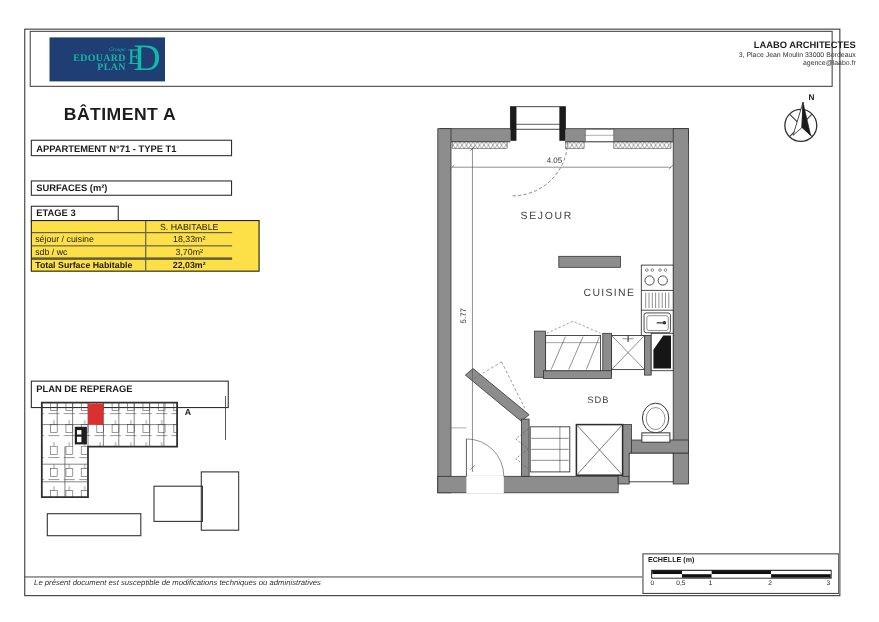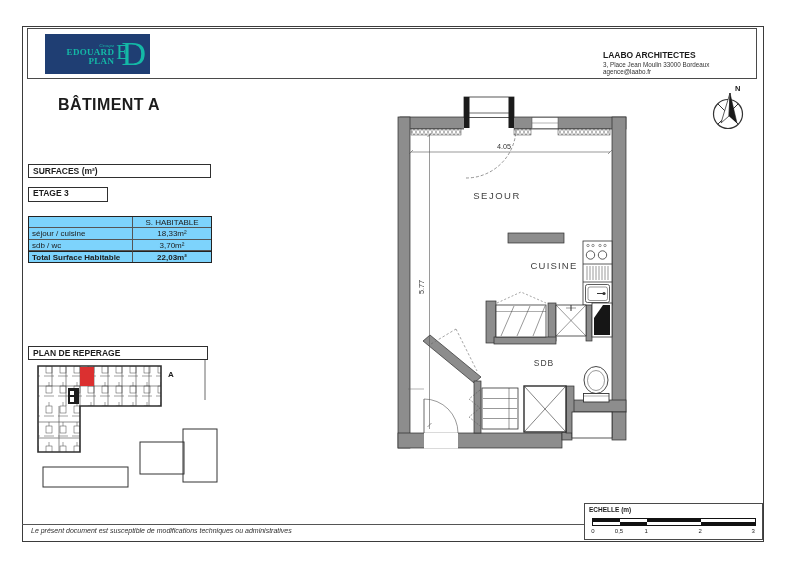--- a/index.html
+++ b/index.html
@@ -9,30 +9,30 @@
   .page-border{position:absolute;left:22px;top:26px;width:740px;height:514px;border:1px solid #3b3b3b;}
   .header-box{position:absolute;left:27px;top:28px;width:728px;height:49px;border:1px solid #4a4a4a;background:#fff;}
   .logo{position:absolute;left:17px;top:5px;width:105px;height:40px;background:#1f3e73;color:#14b8a6;
         display:flex;align-items:center;justify-content:flex-end;padding-right:4px;box-sizing:border-box;}
   .logo-text{text-align:right;font-family:"Liberation Serif",serif;line-height:1;margin-right:2px;}
   .logo-groupe{font-size:5px;font-style:italic;}
   .logo-line{font-size:9px;font-weight:bold;letter-spacing:.3px;}
   .monogram{font-family:Liberation Serif, serif;line-height:.8;white-space:nowrap;}
   .mono-e{font-size:20px;vertical-align:6px;}
   .mono-d{font-size:34px;margin-left:-7px;}
-  .architect{position:absolute;left:575px;top:7px;width:175px;text-align:left;line-height:1.25;margin-top:14px;}
+  .architect{position:absolute;left:575px;top:7px;width:175px;text-align:right;line-height:1.25;}
   .architect .name{font-size:8.5px;font-weight:bold;}
   .architect .addr,.architect .mail{font-size:6.3px;color:#333;}
   .doc-title{position:absolute;left:58px;top:96px;font-size:16px;font-weight:bold;letter-spacing:.4px;}
   .label-box{position:absolute;background:#fff;border:1px solid #2f2f2f;font-weight:bold;
              font-size:8.5px;line-height:13px;padding-left:4px;box-sizing:border-box;}
   .thick{border-width:1.5px;}
-  .surf-table{position:absolute;left:28px;top:200px;width:184px;border:1.2px solid #222;
+  .surf-table{position:absolute;left:28px;top:200px;width:208px;border:1.2px solid #222;
               display:grid;grid-template-columns:104px 78px;grid-auto-rows:11.25px;
-              font-size:8px;line-height:11.25px;background:#7dd3fc;box-sizing:border-box;margin-top:16px;}
+              font-size:8px;line-height:11.25px;background:#fde047;box-sizing:border-box;}
   .surf-table .c{border-bottom:.8px solid #555;border-right:.8px solid #555;padding-left:3px;
                  overflow:hidden;white-space:nowrap;}
   .surf-table .v{text-align:center;padding-left:0;}
   .surf-table .last{border-bottom:none;}
   .surf-table .r{border-right:none;}
   .surf-table .tot{font-weight:bold;border-top:1.5px solid #222;}
   .scalebox{position:absolute;left:584px;top:503px;width:179px;height:37px;border:1px solid #4a4a4a;box-sizing:border-box;background:#fff;}
   .scale-label{position:absolute;left:4px;top:2px;font-size:6.5px;font-weight:bold;}
   .scalebar{position:absolute;left:7px;top:14px;width:164px;height:8px;border:1px solid #111;box-sizing:border-box;}
   .srow{display:flex;width:100%;height:50%;}
@@ -69,37 +69,38 @@
     <text x="33" y="11" font-size="7.5" font-weight="bold" fill="#222" font-family="Liberation Sans, sans-serif">N</text>
     <circle cx="26" cy="34" r="14.5" fill="none" stroke="#333" stroke-width="1.2"></circle>
     <line x1="16" y1="24" x2="36" y2="44" stroke="#333" stroke-width="1"></line>
     <line x1="36" y1="24" x2="16" y2="44" stroke="#333" stroke-width="1"></line>
     <polygon points="28,13 19,43 27,36" fill="#fff" stroke="#333" stroke-width="0.8"></polygon>
     <polygon points="28,13 35,43 27,36" fill="#1a1a1a" stroke="#1a1a1a" stroke-width="0.5"></polygon>
   </svg>
 
   <div class="doc-title">BÂTIMENT A</div>
 
+  <div class="label-box" style="left:28px;top:127px;width:183px;height:15px;line-height:14px;">APPARTEMENT N°71 - TYPE T1</div>
 
   <div class="label-box" style="left:28px;top:164px;width:183px;height:14px;line-height:13px;">SURFACES (m²)</div>
 
   <div class="label-box thick" style="left:28px;top:187px;width:80px;height:15px;line-height:11px;">ETAGE 3</div>
 
   <div class="surf-table">
     <div class="c"></div>
     <div class="c v r">S. HABITABLE</div>
     <div class="c">séjour / cuisine</div>
     <div class="c v r">18,33m²</div>
     <div class="c">sdb / wc</div>
     <div class="c v r">3,70m²</div>
     <div class="c tot last">Total Surface Habitable</div>
     <div class="c v r tot last">22,03m²</div>
   </div>
 
-  <div class="label-box thick" style="left:28px;top:346px;width:180px;height:14px;line-height:12px;">PLAN DE REPERAGE</div>
+  <div class="label-box thick" style="left:28px;top:346px;width:180px;height:25px;line-height:12px;">PLAN DE REPERAGE</div>
 
   <svg class="abs" style="left:28px;top:360px" width="190" height="132" viewBox="0 0 190 132">
     <defs>
       <pattern id="up" width="14" height="20" patternUnits="userSpaceOnUse">
         <rect x="4" y="6" width="6" height="7" fill="none" stroke="#444" stroke-width="0.5"></rect>
         <path d="M2 16 H12 M7 2 V6" stroke="#444" stroke-width="0.5" fill="none"></path>
       </pattern>
     </defs>
     <line x1="177" y1="0" x2="177" y2="40" stroke="#444" stroke-width="0.8"></line>
     <rect x="10" y="6" width="123" height="40" fill="url(#up)"></rect>

